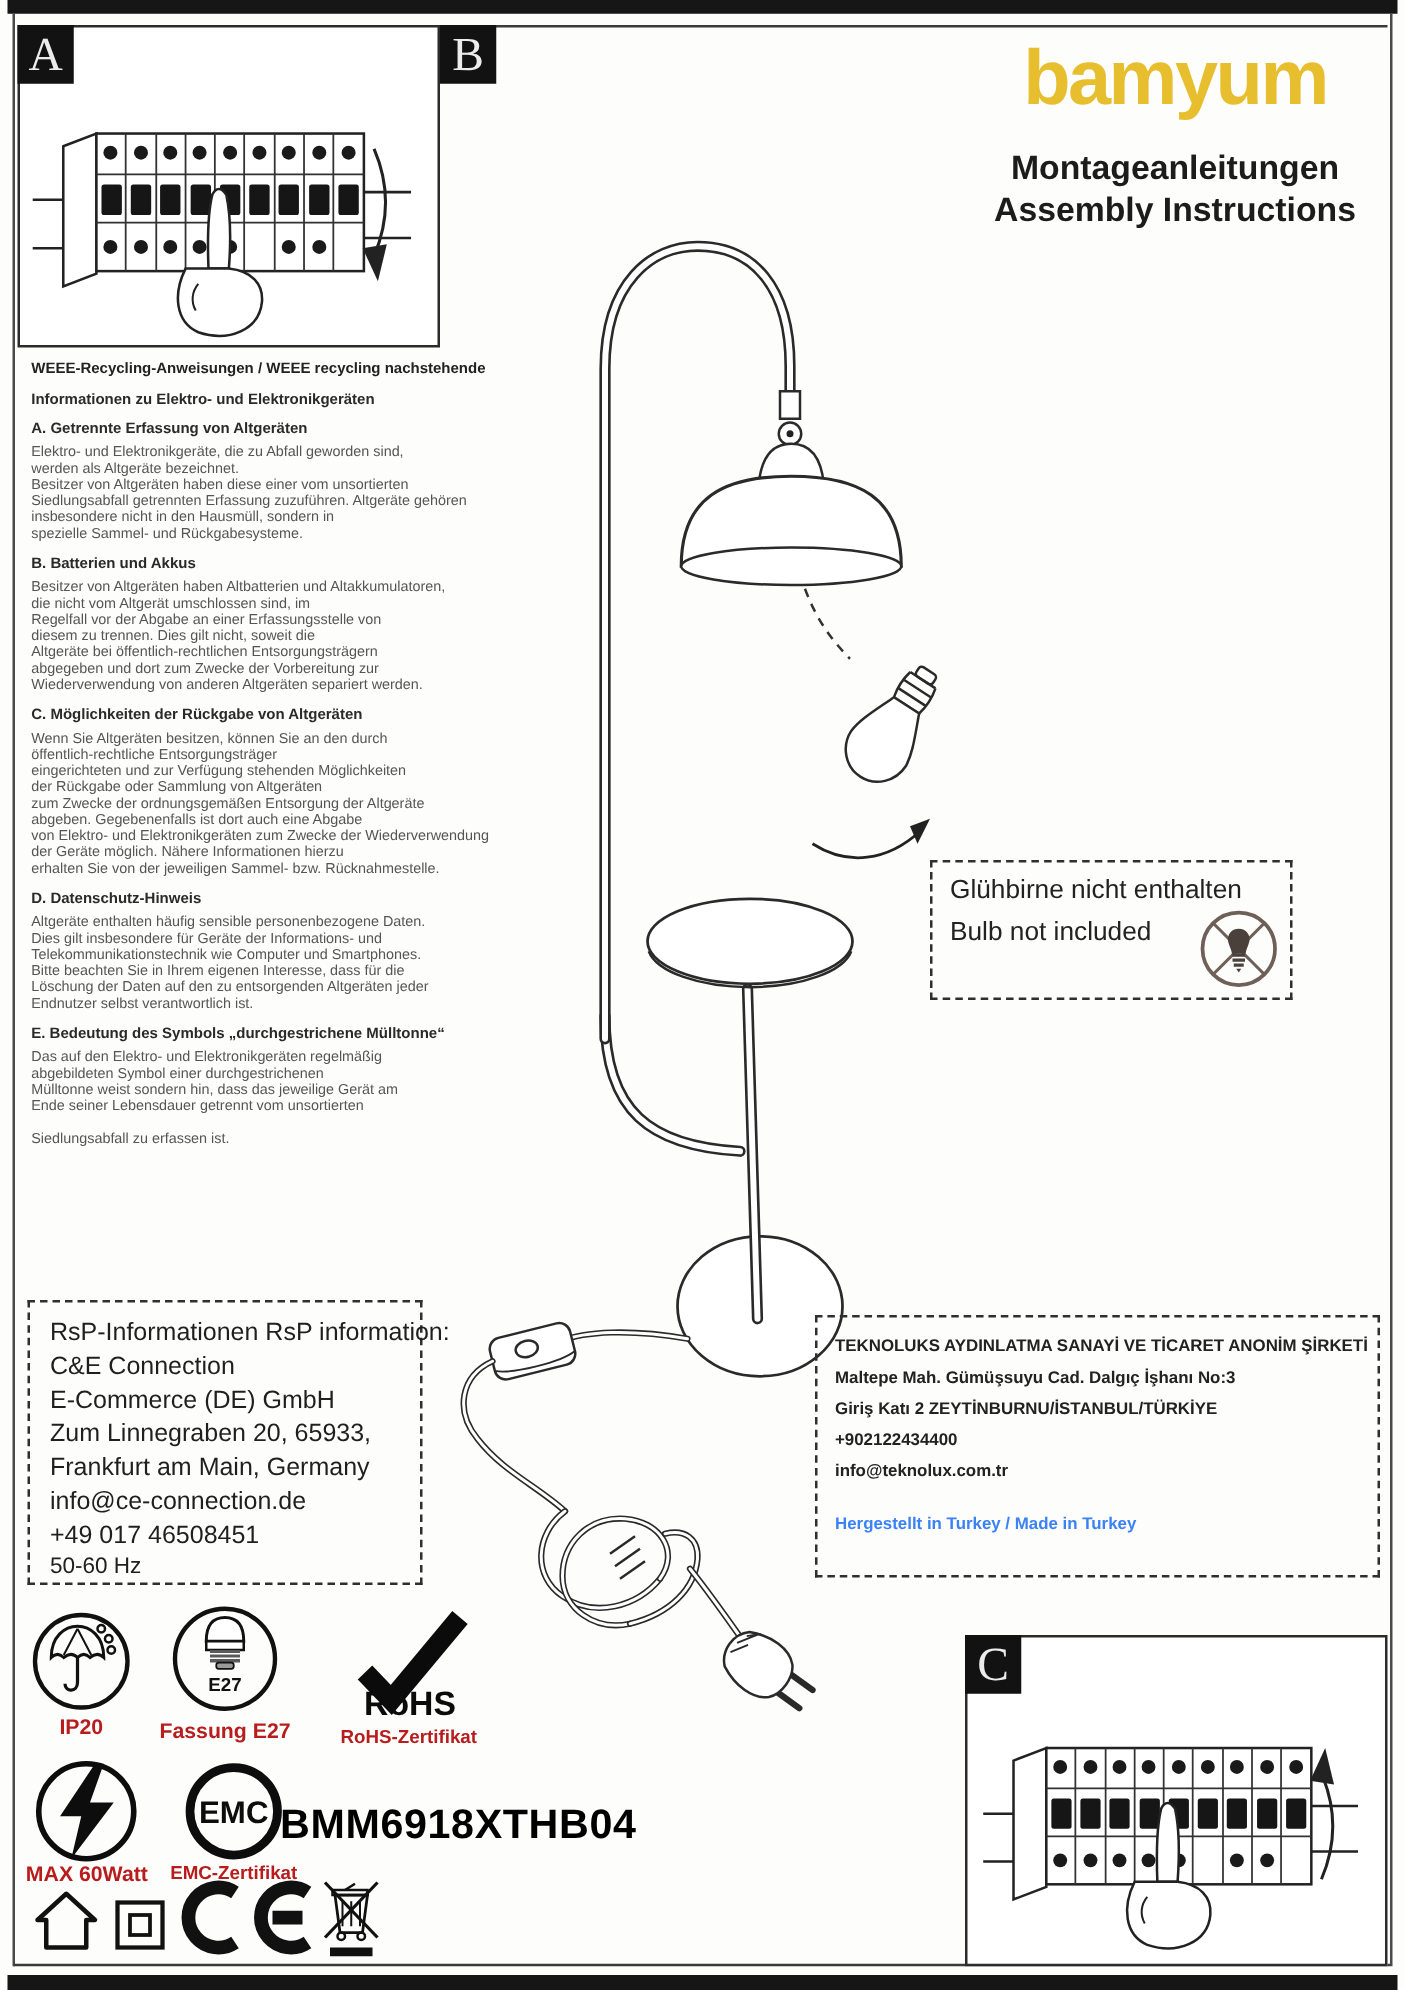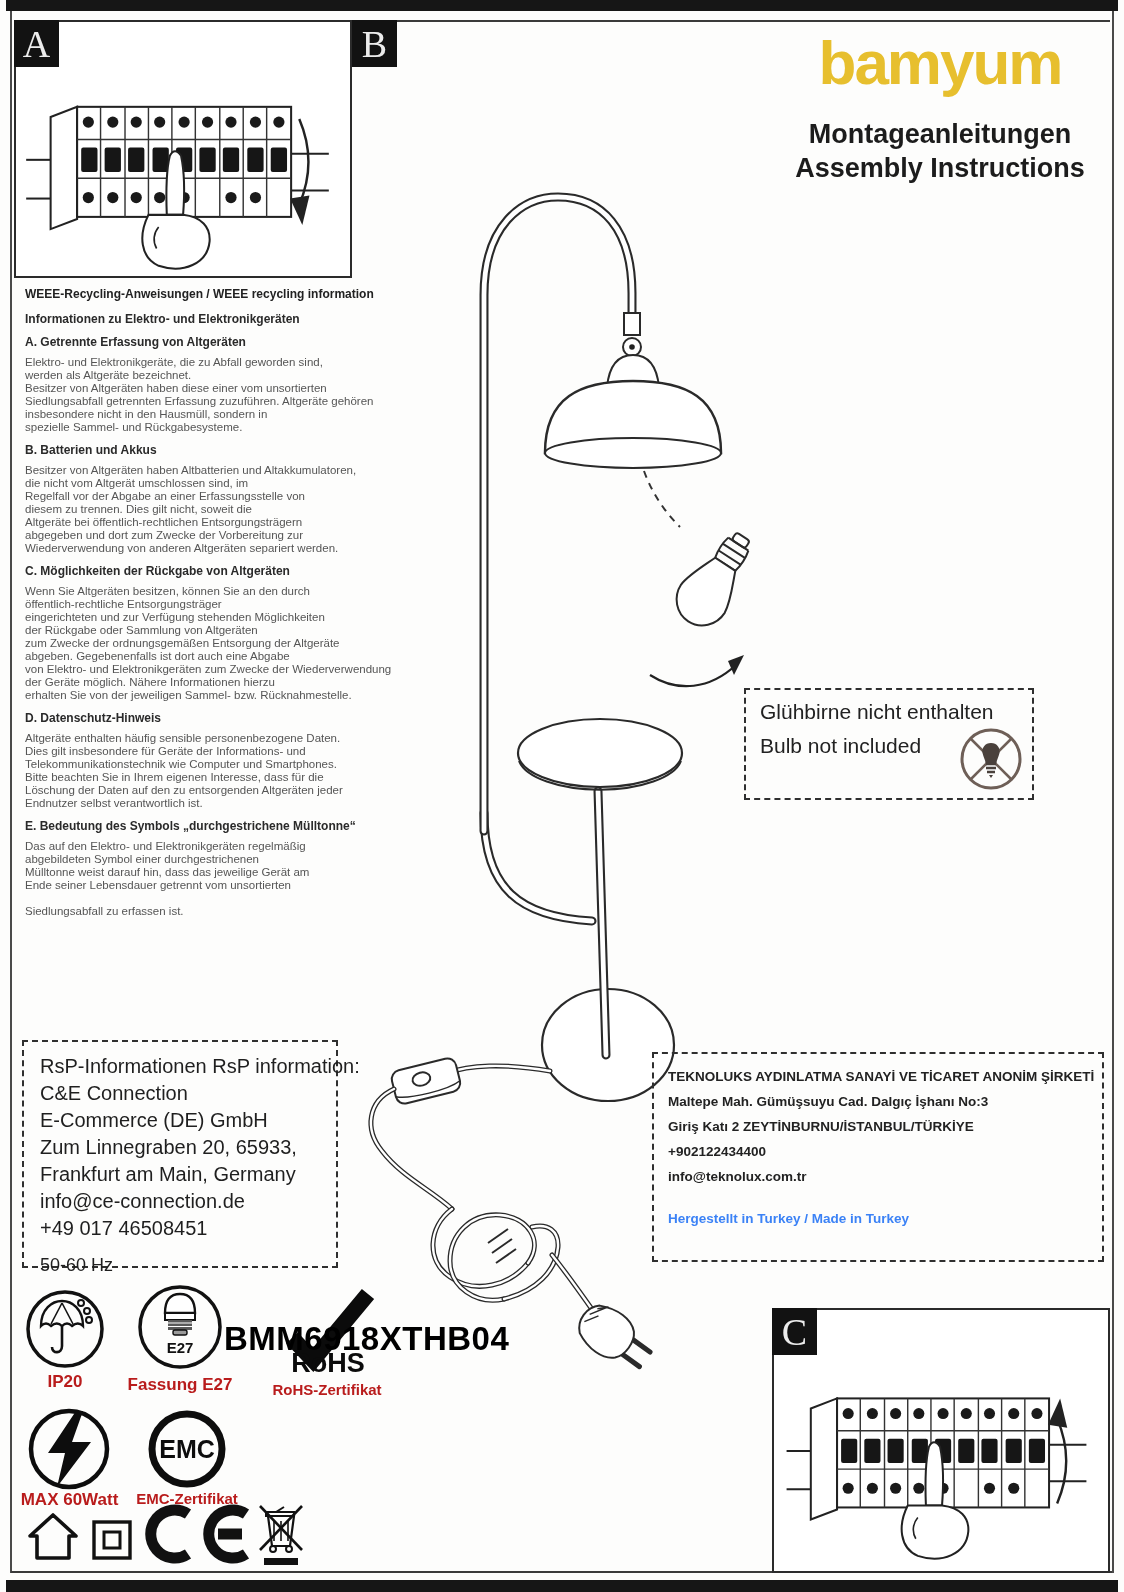--- a/index.html
+++ b/index.html
@@ -25,21 +25,21 @@
   .brand-sub { font-size:27px; font-weight:bold; color:#1c1c1c; text-align:center; line-height:1.25; }
 
   .weee { width:424px; }
   .weee-title { font-size:12px; font-weight:bold; color:#222; margin-bottom:11px; }
   .weee-h { font-size:12px; font-weight:bold; color:#2a2a2a; margin:9px 0 7px 0; }
   .weee-body { font-size:11.5px; line-height:13px; color:#555; white-space:pre-line; }
 
   .dashed-box { border:2px dashed #2f2f2f; background:transparent; }
   .bulb-note-line { font-size:21px; color:#222; }
   .rsp-line { font-size:20px; line-height:27px; color:#1f1f1f; white-space:nowrap; }
-  .rsp-freq { font-size:18px; color:#1f1f1f; margin-top:13px; white-space:nowrap; }
+  .rsp-freq { font-size:18px; color:#1f1f1f; margin-top:0; white-space:nowrap; }
   .mfg-line { font-size:13.5px; line-height:25px; font-weight:bold; color:#222; white-space:nowrap; }
   .mfg-made { font-size:13.5px; font-weight:bold; color:#3b82f6; margin-top:22px; white-space:nowrap; }
 
   .icon-label { font-weight:bold; color:#b91c1c; text-align:center; }
   .product-code { font-size:33px; font-weight:bold; color:#000; letter-spacing:0.5px; white-space:nowrap; }
 
   svg { display:block; }
 </style>
 </head>
 <body>
@@ -127,21 +127,21 @@
     <span>B</span>
   </div>
 
   <div class="abs" style="left:790px;top:32px;width:300px">
     <div class="brand" style="color:#e7bf2e">bamyum</div>
     <div class="brand-sub" style="margin-top:24px">Montageanleitungen</div>
     <div class="brand-sub">Assembly Instructions</div>
   </div>
 
   <div class="abs weee" style="left:25px;top:287px">
-    <div class="weee-title">WEEE-Recycling-Anweisungen / WEEE recycling information</div>
+    <div class="weee-title">WEEE-Recycling-Anweisungen / WEEE recycling nachstehende</div>
 
     <div>
       <div class="weee-h">Informationen zu Elektro- und Elektronikgeräten</div>
     </div>
     <div>
       <div class="weee-h">A. Getrennte Erfassung von Altgeräten</div>
       <div class="weee-body">Elektro- und Elektronikgeräte, die zu Abfall geworden sind,
  werden als Altgeräte bezeichnet.
 Besitzer von Altgeräten haben diese einer vom unsortierten
 Siedlungsabfall getrennten Erfassung zuzuführen. Altgeräte gehören
@@ -176,21 +176,21 @@
 Dies gilt insbesondere für Geräte der Informations- und
 Telekommunikationstechnik wie Computer und Smartphones.
  Bitte beachten Sie in Ihrem eigenen Interesse, dass für die
 Löschung der Daten auf den zu entsorgenden Altgeräten jeder
 Endnutzer selbst verantwortlich ist.</div>
     </div>
     <div>
       <div class="weee-h">E. Bedeutung des Symbols „durchgestrichene Mülltonne“</div>
       <div class="weee-body">Das auf den Elektro- und Elektronikgeräten regelmäßig
  abgebildeten Symbol einer durchgestrichenen
-Mülltonne weist darauf hin, dass das jeweilige Gerät am
+Mülltonne weist sondern hin, dass das jeweilige Gerät am
 Ende seiner Lebensdauer getrennt vom unsortierten
 
 Siedlungsabfall zu erfassen ist.</div>
     </div>
   </div>
 
   <svg class="abs" style="left:352px;top:183px" width="430" height="1215" viewBox="0 0 430 1215">
 
     <ellipse cx="256" cy="862" rx="66" ry="56" fill="#fff" stroke="#2a2a2a" stroke-width="2.2"></ellipse>
 
@@ -323,21 +323,21 @@
     <polygon points="50,5 22,47 39,47 31,81 65,36 46,36 57,5" fill="#0d0d0d"></polygon>
   </svg>
   <div class="abs icon-label" style="left:12px;top:1490px;width:115px;font-size:17px">MAX 60Watt</div>
 
   <svg class="abs" style="left:146px;top:1408px" width="82" height="82" viewBox="0 0 82 82">
     <circle cx="41" cy="41" r="35" fill="none" stroke="#0d0d0d" stroke-width="7"></circle>
     <text x="41" y="50" text-anchor="middle" font-family="Liberation Sans, sans-serif" font-size="25" font-weight="bold" fill="#0d0d0d">EMC</text>
   </svg>
   <div class="abs icon-label" style="left:124px;top:1490px;width:126px;font-size:15px">EMC-Zertifikat</div>
 
-  <div class="abs product-code" style="left:224px;top:1320px">BMM6918XTHB04</div>
+  <div class="abs product-code" style="left:224px;top:1440px">BMM6918XTHB04</div>
 
   <svg class="abs" style="left:24px;top:1506px" width="58" height="58" viewBox="0 0 58 58">
     <path d="M 6,30 L 29,9 L 52,30 L 45,30 L 45,52 L 13,52 L 13,30 Z" fill="none" stroke="#111" stroke-width="3.6" stroke-linejoin="round"></path>
   </svg>
   <svg class="abs" style="left:90px;top:1518px" width="44" height="44" viewBox="0 0 44 44">
     <rect x="4" y="4" width="36" height="36" fill="none" stroke="#111" stroke-width="3.4"></rect>
     <rect x="14" y="14" width="16" height="16" fill="none" stroke="#111" stroke-width="3"></rect>
   </svg>
   <svg class="abs" style="left:140px;top:1502px" width="116" height="64" viewBox="0 0 116 64">
     <path d="M 48,12 A 24,24 0 1 0 48,52" fill="none" stroke="#111" stroke-width="11"></path>

